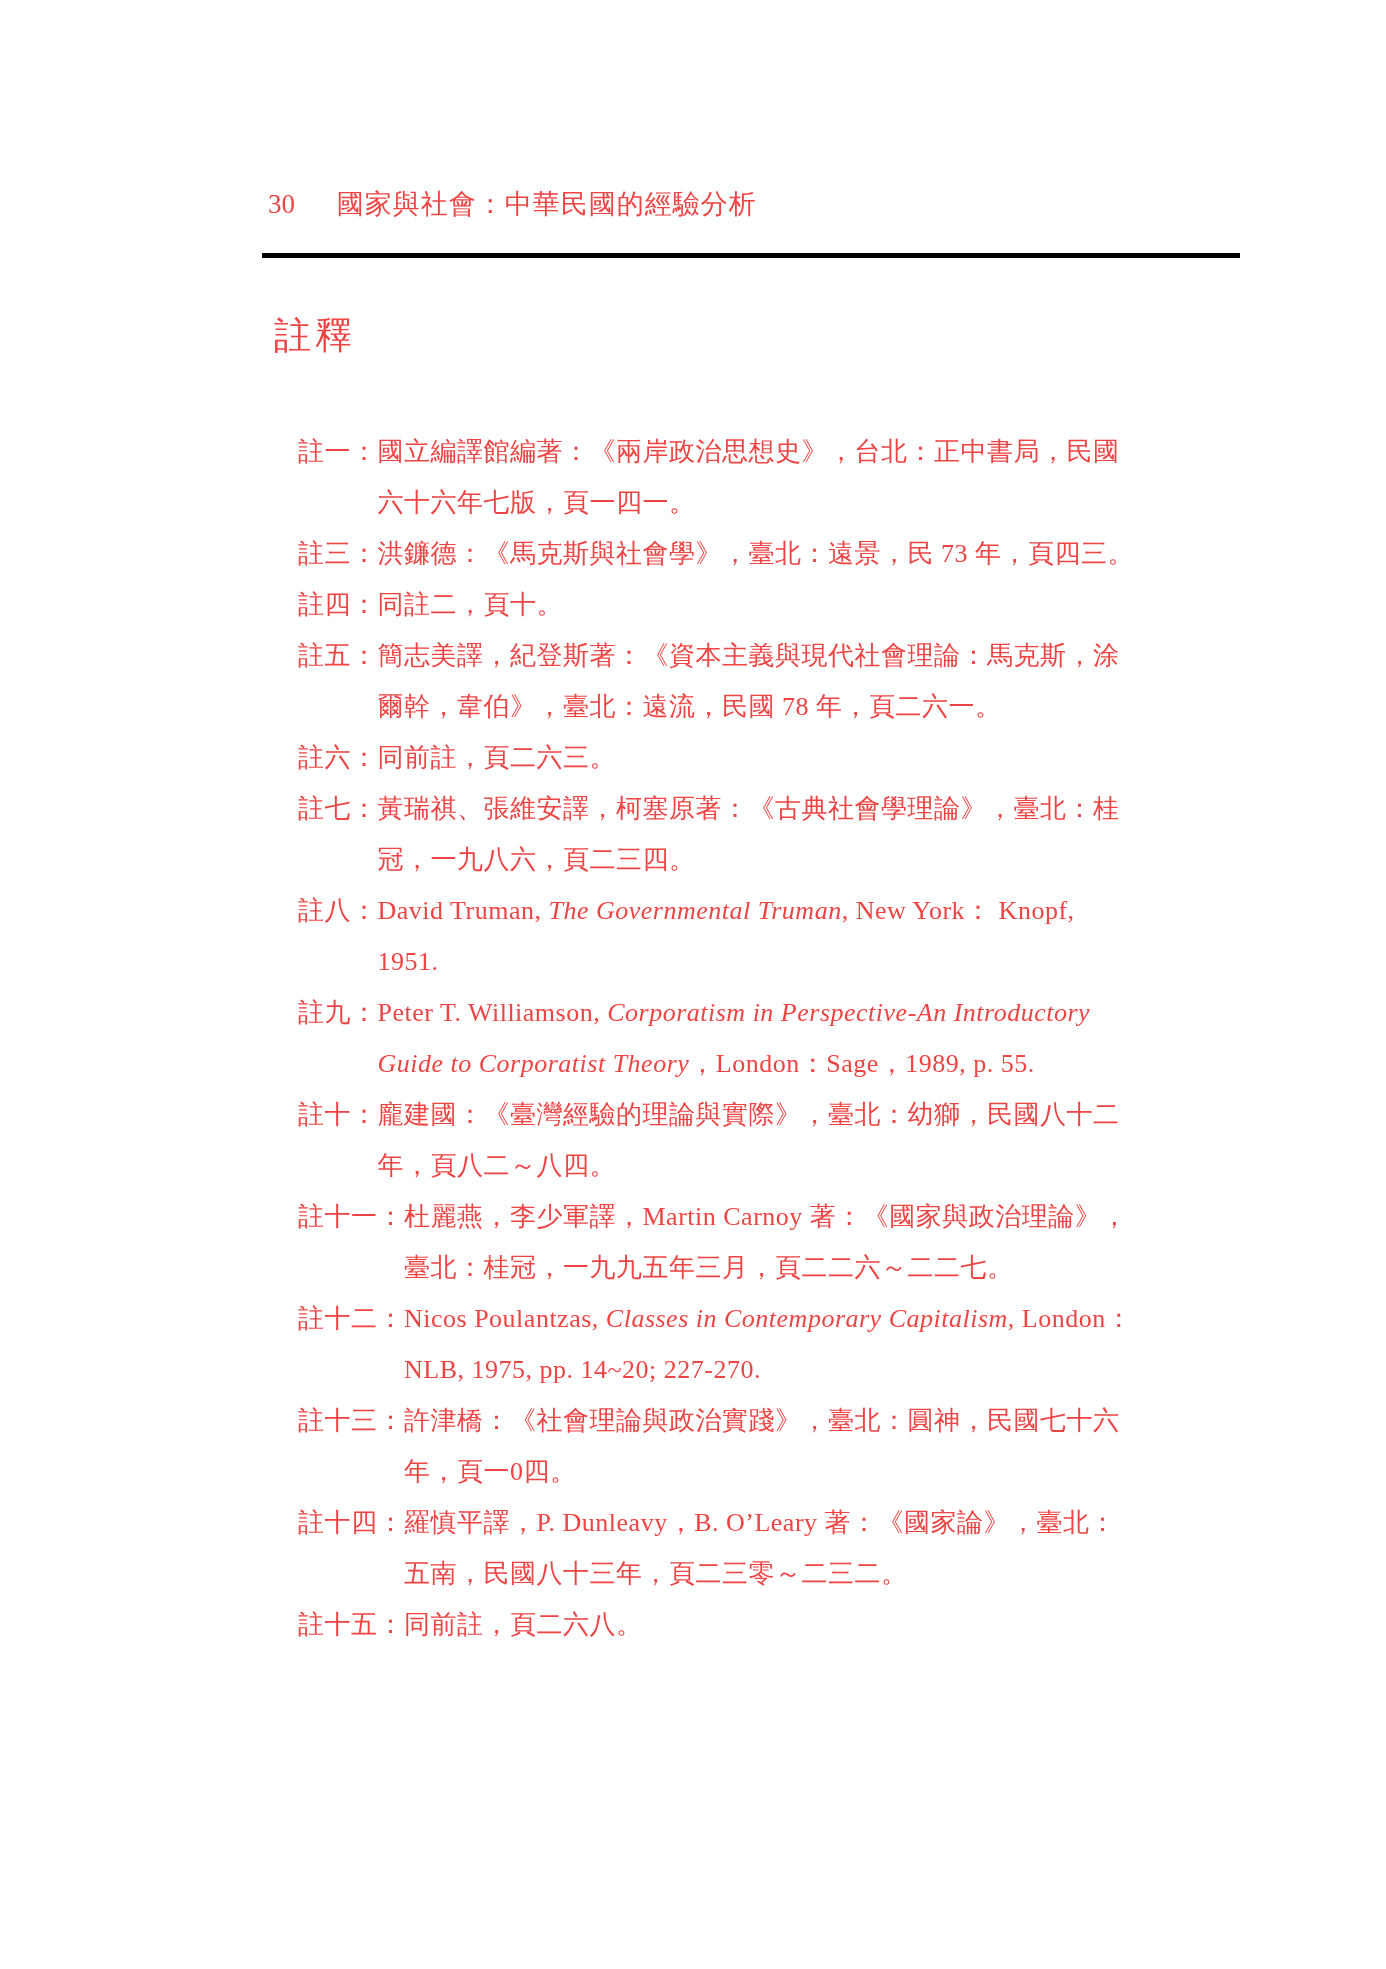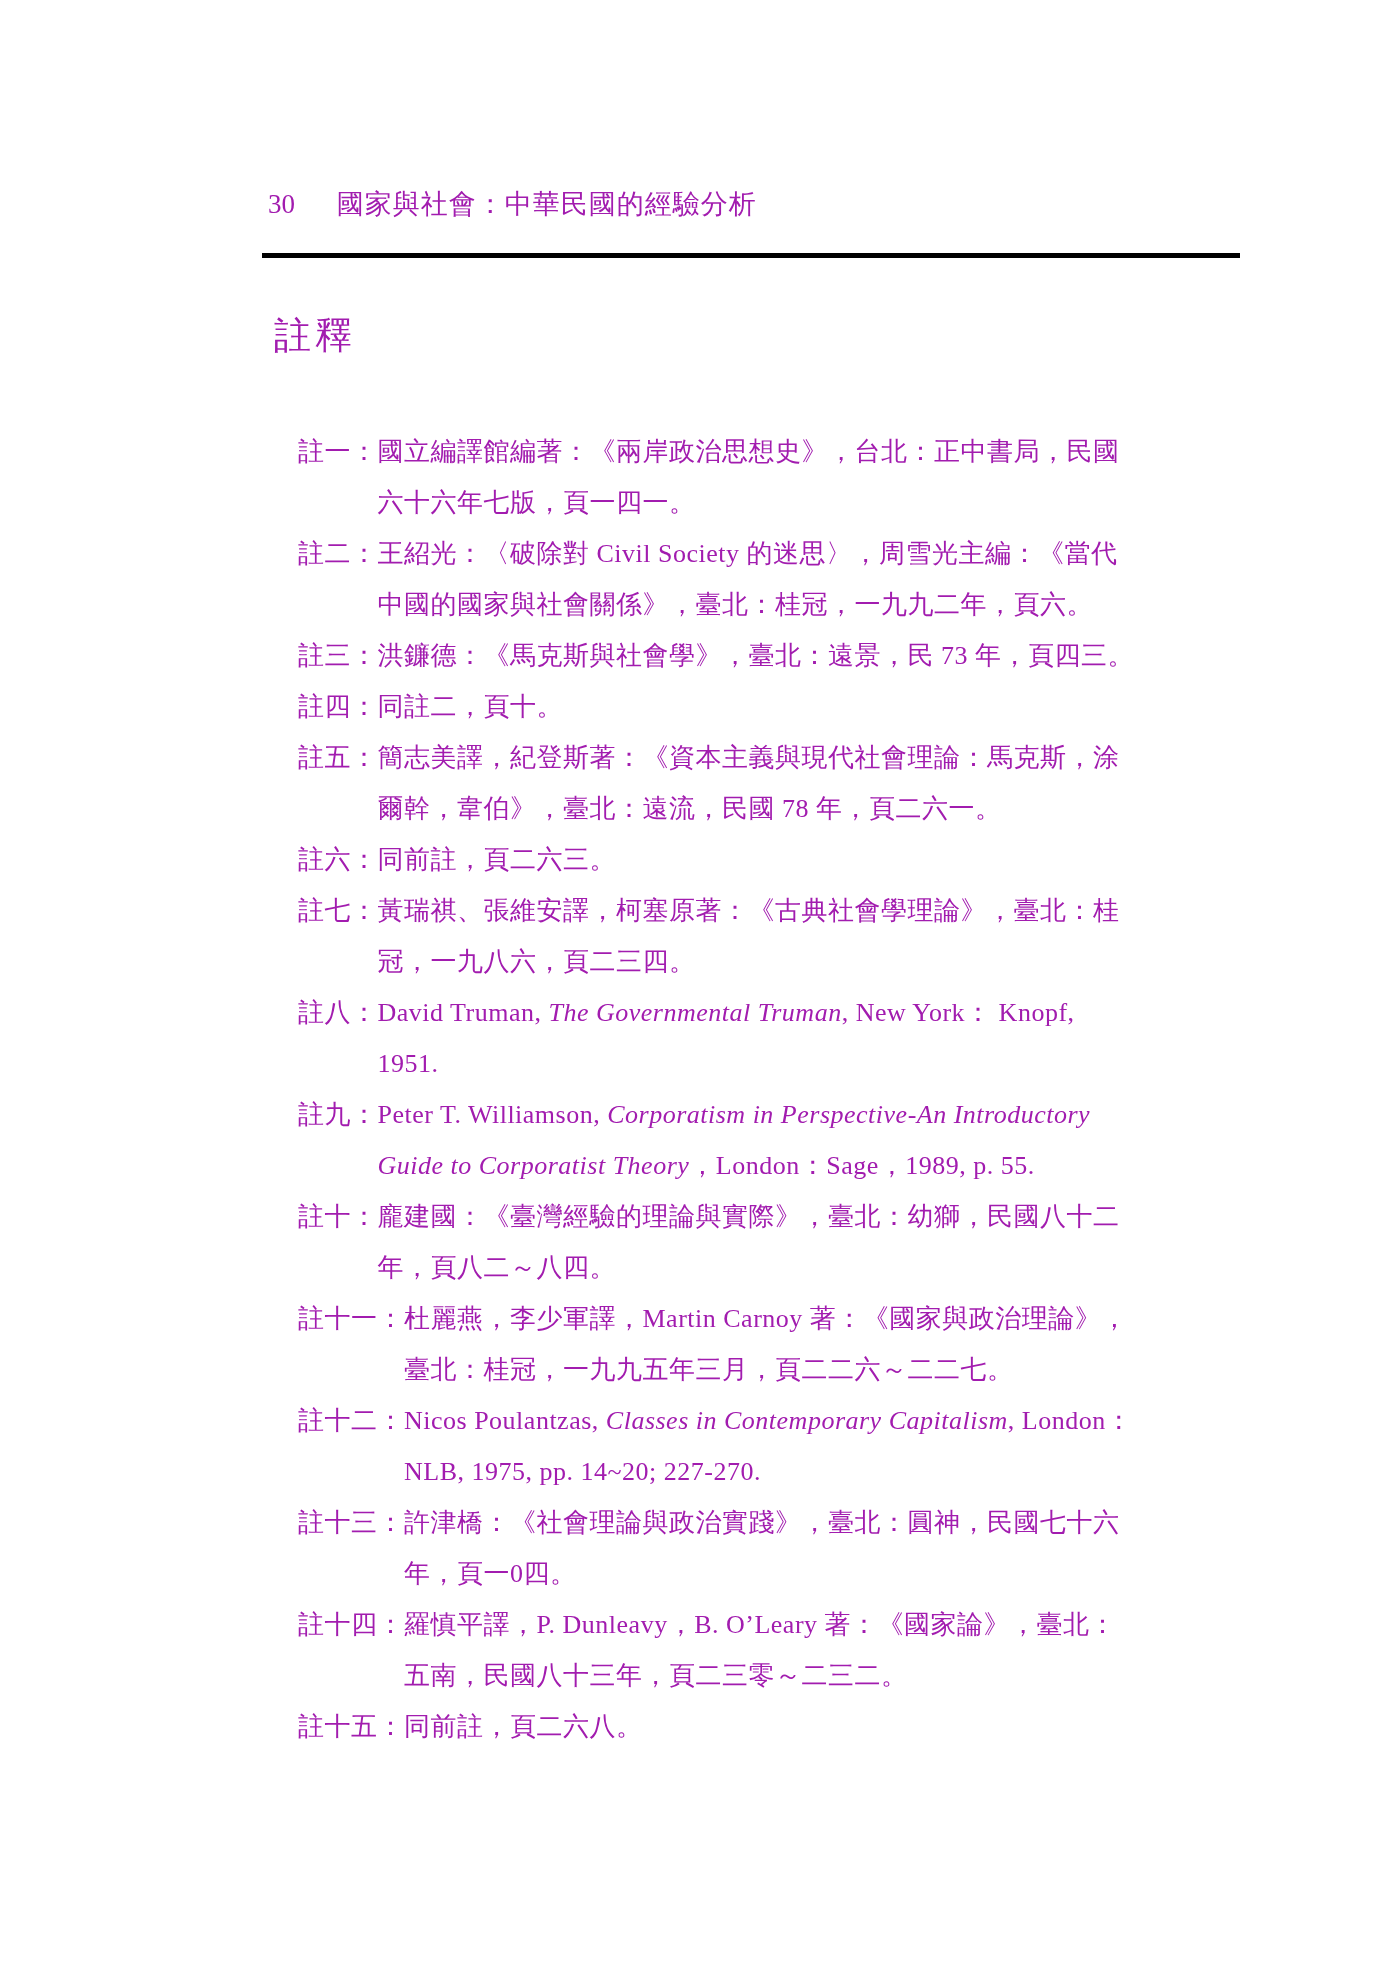--- a/index.html
+++ b/index.html
@@ -5,21 +5,21 @@
   html, body {
     margin: 0;
     padding: 0;
     background: #ffffff;
   }
   .page {
     position: relative;
     width: 1386px;
     height: 1969px;
     background: #ffffff;
-    color: #a21caf;
+    color: #ef4444;
     font-family: "Liberation Serif", "DejaVu Serif", serif;
     overflow: hidden;
   }
   .running-header {
     position: absolute;
     left: 268px;
     top: 188px;
     font-size: 27px;
     line-height: 32px;
     letter-spacing: 1px;
@@ -88,24 +88,20 @@
   <div class="header-rule"></div>
 
   <h1 class="section-title">註釋</h1>
 
   <div class="notes" id="notes-list">
       <div class="note">
         <span class="note-label">註一：</span>
         <span class="note-text"><span>國立編譯館編著：《兩岸政治思想史》，台北：正中書局，民國六十六年七版，頁一四一。</span></span>
       </div>
       <div class="note">
-        <span class="note-label">註二：</span>
-        <span class="note-text"><span>王紹光：〈破除對 Civil Society 的迷思〉，周雪光主編：《當代中國的國家與社會關係》，臺北：桂冠，一九九二年，頁六。</span></span>
-      </div>
-      <div class="note">
         <span class="note-label">註三：</span>
         <span class="note-text"><span>洪鐮德：《馬克斯與社會學》，臺北：遠景，民 73 年，頁四三。</span></span>
       </div>
       <div class="note">
         <span class="note-label">註四：</span>
         <span class="note-text"><span>同註二，頁十。</span></span>
       </div>
       <div class="note">
         <span class="note-label">註五：</span>
         <span class="note-text"><span>簡志美譯，紀登斯著：《資本主義與現代社會理論：馬克斯，涂爾幹，韋伯》，臺北：遠流，民國 78 年，頁二六一。</span></span>

